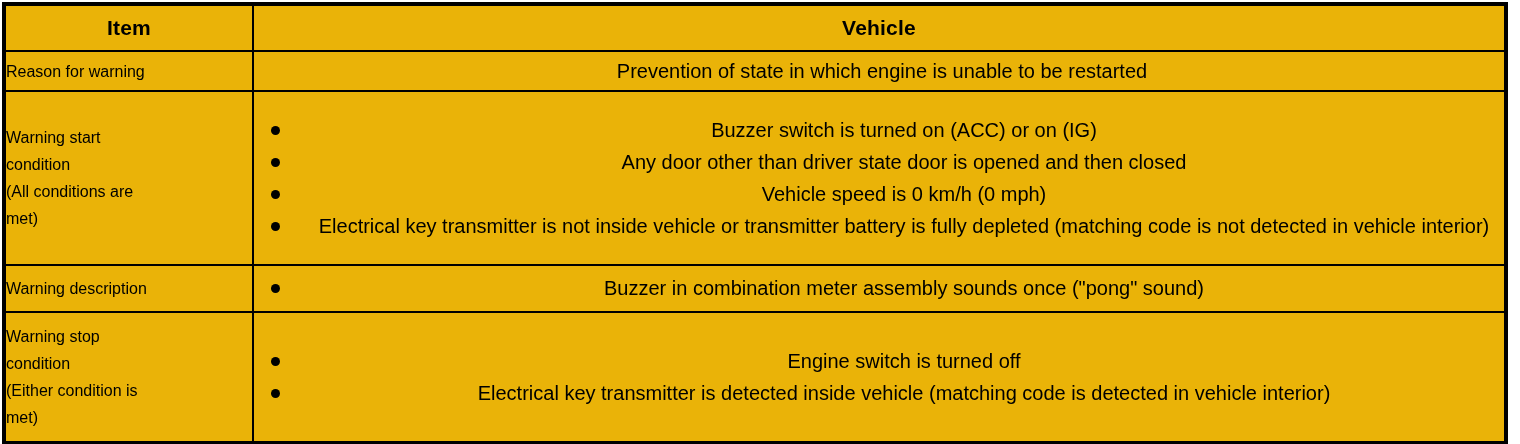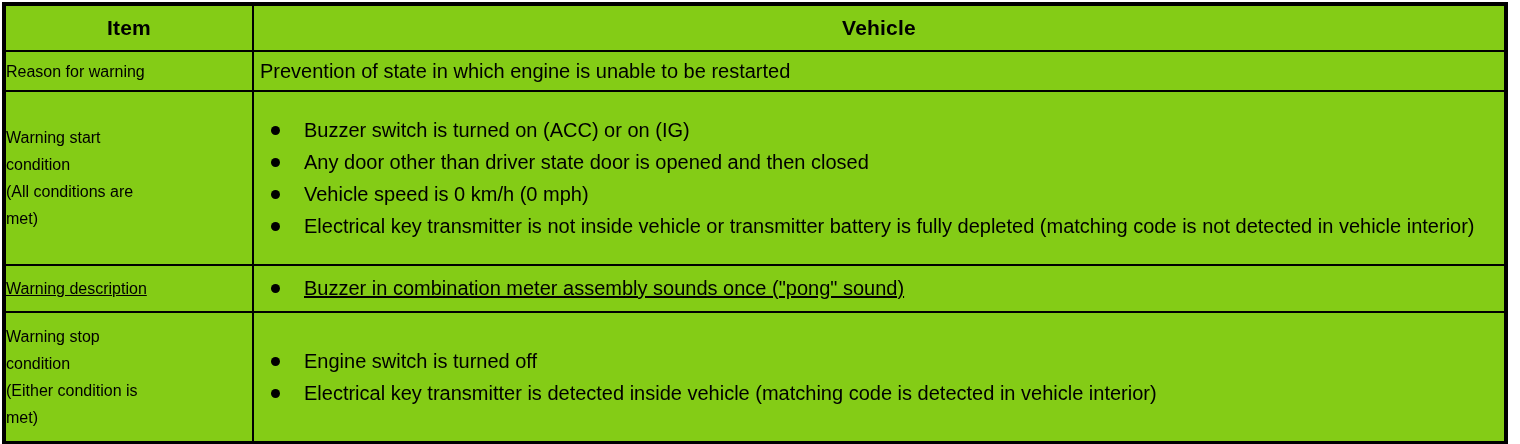--- a/index.html
+++ b/index.html
@@ -33,21 +33,21 @@
   }
 
   table.spec col.col-item { width: 249px; }
   table.spec col.col-content { width: 1253px; }
 
   table.spec td,
   table.spec th {
     border: 2px solid #000000;
     vertical-align: middle;
     padding: 0;
-    background: #84cc16;
+    background: #eab308;
   }
 
   
   table.spec {
     border: 4px solid #000000;
   }
 
   .hdr-cell {
     text-align: center;
     font-weight: bold;
@@ -63,20 +63,21 @@
     padding: 4px 6px 4px 9px;
     vertical-align: middle;
     white-space: pre-line;
   }
 
   .content-cell {
     font-size: 20px;
     line-height: 27px;
     padding: 5px 8px 5px 10px;
     vertical-align: middle;
+    text-align: center;
   }
 
   .plain-text {
     padding-left: 6px;
   }
 
   ul.bullets {
     list-style: none;
     margin: 0;
     padding: 0 0 0 17px;
@@ -98,21 +99,21 @@
     height: 9px;
     border-radius: 50%;
     background: #000000;
     display: block;
   }
 
   
   tr.row-header td { height: 44px; }
   tr.row-reason td { height: 38px; }
   tr.row-start td { height: 172px; }
-  tr.row-desc td { height: 45px; text-decoration: underline; }
+  tr.row-desc td { height: 45px; }
   tr.row-stop td { height: 128px; }
 
   .row-desc ul.bullets li { margin-bottom: 0; }
 </style>
 </head>
 <body>
 
 <div class="table-wrap">
   <table class="spec">
     <colgroup>

